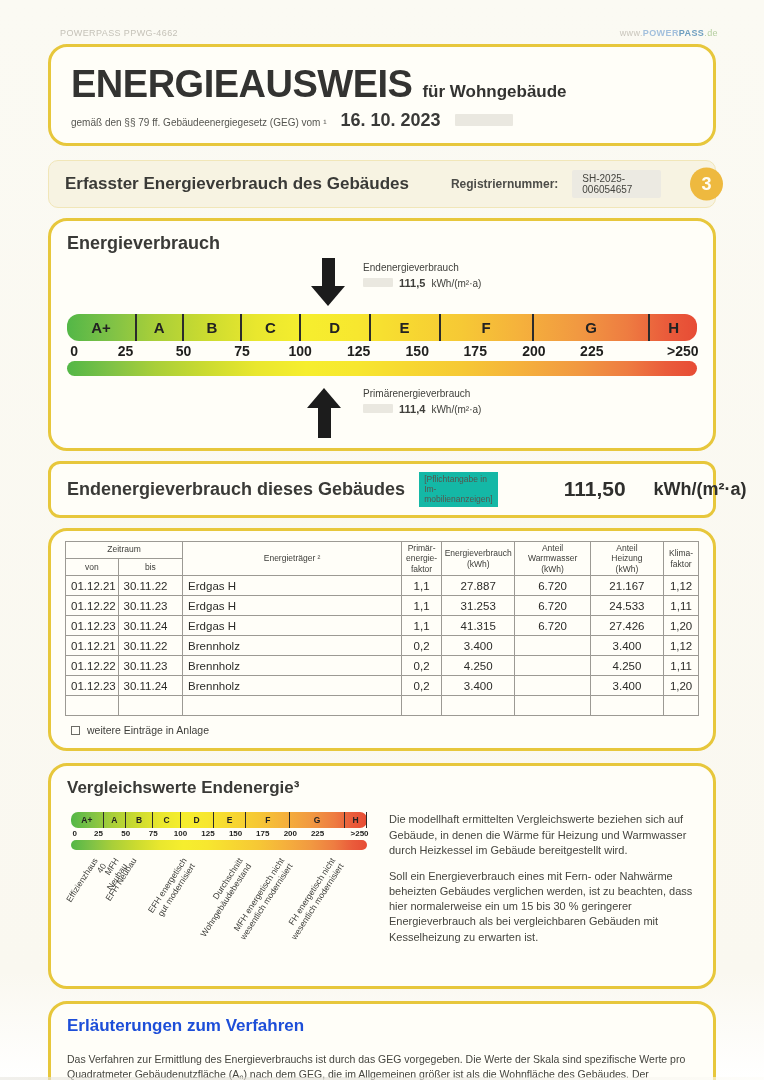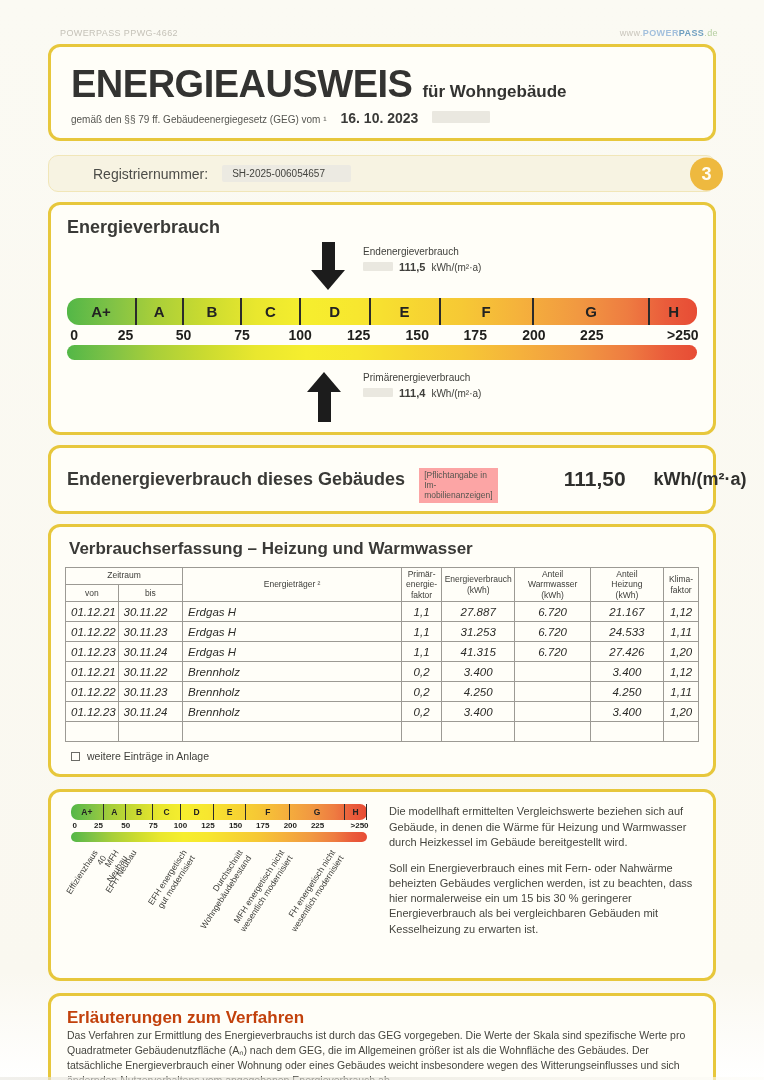--- a/index.html
+++ b/index.html
@@ -12,35 +12,35 @@
     overflow:hidden;
   }
   .page { position:relative; width:764px; height:1080px; background:linear-gradient(180deg,#fbfaf3 0%, #faf8f0 90%, #ffffff 100%); padding-top:28px; }
   .pre { white-space:pre-line; }
 
   
   .top-row { display:flex; justify-content:space-between; margin:0 46px 6px 60px; font-size:9px; color:#c5c2b8; letter-spacing:.4px; }
   .logo .w { color:#c9c6bc; } .logo .p1 { color:#a3c0dd; font-weight:bold; } .logo .p2 { color:#6f9fc0; font-weight:bold; } .logo .de { color:#b5cfa0; }
 
   
-  .ybox { margin:0 48px; background:#fffef8; border:3px solid #e7c73c; border-radius:12px; }
+  .ybox { margin:0 48px; background:#fffef8; border:3px solid #e7c73c; border-radius:19px; }
 
   
   .title-box { padding:16px 20px 12px; }
   .title-line { display:flex; align-items:baseline; gap:10px; }
   .title-line h1 { font-size:38px; font-weight:800; color:#333331; letter-spacing:-.5px; }
   .title-line .sub { font-size:17px; font-weight:bold; color:#333331; }
   .law-line { display:flex; align-items:baseline; gap:14px; margin-top:4px; font-size:10px; color:#555550; }
-  .law-line .date { font-size:14px; font-weight:bold; color:#3a3a38; }
+  .law-line .date { font-size:18px; font-weight:bold; color:#3a3a38; }
   .redact { display:inline-block; background:#eae8e0; border-radius:1px; vertical-align:middle; }
 
   
   .section-band { position:relative; margin:14px 48px 10px; background:#f7f3e2; border:1px solid #f1e6b8; border-radius:10px; padding:9px 54px 9px 16px; display:flex; align-items:center; gap:14px; }
   .section-band h2 { font-size:17px; font-weight:bold; color:#39393667; color:#3a3a37; flex:0 0 auto; }
-  .reg-label { font-size:14px; font-weight:normal; color:#4c4c48; margin-left:28px; }
+  .reg-label { font-size:12px; font-weight:bold; color:#4c4c48; margin-left:28px; }
   .reg-band { background:#eceae2; padding:3px 26px 3px 10px; font-size:10px; color:#44443f; border-radius:2px; }
   .badge { position:absolute; right:-8px; top:50%; transform:translateY(-50%); width:33px; height:33px; border-radius:50%; background:#eeb93f; color:#fffdf4; font-size:18px; font-weight:bold; display:flex; align-items:center; justify-content:center; }
 
   
   .energy-box { padding:12px 16px 8px; }
   .ebox-head { display:flex; justify-content:space-between; align-items:baseline; }
   .ebox-head h3 { font-size:18px; font-weight:bold; color:#3a3a37; }
   .ghg { font-size:9.5px; color:#3c3c38; display:flex; align-items:baseline; gap:8px; }
   .ghg .lbl { font-weight:bold; }
   .ghg .val { font-size:14px; font-weight:bold; }
@@ -67,31 +67,31 @@
   .band-numbers { position:relative; height:20px; background:#fffef8; }
   .band-numbers span { position:absolute; top:2px; font-size:14px; font-weight:bold; color:#1f1f1d; transform:translateX(-50%); }
   .band-numbers span.first { transform:none; }
   .band-numbers span.last { transform:translateX(-75%); }
   .band-bottom { height:15px; border-radius:10px;
     background:linear-gradient(90deg,#53b747 0%,#7fc246 7%,#a9cf39 14%,#cbdb30 22%,#e9e72e 30%,#f6ee2e 38%,#f7e72f 46%,#f7d831 54%,#f6c835 63%,#f5b13c 72%,#f19941 81%,#ee7c41 89%,#ea5c3b 95%,#e74c35 100%); }
 
   
   .endbar { margin-top:10px; margin-bottom:10px; border-radius:12px; padding:8px 16px; display:flex; align-items:center; gap:14px; }
   .endbar h3 { font-size:18px; font-weight:bold; color:#3a3a37; flex:0 0 auto; }
-  .endbar .note { font-size:8.5px; color:#55554f; line-height:1.2; background:#fca5a5; padding:2px 5px;margin-top:12px; }
+  .endbar .note { font-size:8.5px; color:#55554f; line-height:1.2; background:#14b8a6; padding:2px 5px; }
   .endbar .big { font-size:21px; font-weight:bold; margin-left:52px; }
   .endbar .bunit { font-size:18px; font-weight:bold; margin-left:14px; }
 
   
   .table-box { padding:10px 14px 10px; }
   .table-box h3 { font-size:17px; font-weight:bold; color:#3a3a37; margin:2px 0 8px 4px; }
   table.cons { width:100%; border-collapse:collapse; table-layout:fixed; }
   table.cons th, table.cons td { border:1px solid #9c9a94; }
   table.cons th { font-size:8.5px; font-weight:normal; color:#3d3d39; text-align:center; padding:1px 1px; line-height:1.25; }
-  table.cons td { font-size:11.5px; color:#2c2c29; padding:2px 5px; height:20px;font-style:italic; }
+  table.cons td { font-size:11.5px; color:#2c2c29; padding:2px 5px; height:20px; }
   td.c-date { text-align:left; }
   td.c-txt { text-align:left; padding-left:8px; }
   td.c-num { text-align:center; }
   td.c-ctr { text-align:center; }
   .chk-row { margin:8px 0 2px 6px; font-size:10.5px; color:#3e3e3a; display:flex; align-items:center; gap:7px; }
   .chk { width:9px; height:9px; border:1px solid #6b6b66; background:#fffef8; display:inline-block; }
 
   
   .cmp-box { margin-top:12px; padding:12px 16px 6px; }
   .cmp-box h3 { font-size:17px; font-weight:bold; color:#3a3a37; margin-bottom:14px; }
@@ -102,21 +102,21 @@
   .mini-scale .band-numbers { height:12px; }
   .mini-scale .band-numbers span { font-size:8px; top:1px; }
   .mini-scale .band-bottom { height:10px; border-radius:6px; }
   .rlabels { position:relative; height:128px; margin-top:2px; }
   .rlabel { position:absolute; top:4px; transform:rotate(-57deg); transform-origin:100% 0; text-align:right; font-size:8.5px; line-height:1.18; color:#3c3c38; white-space:pre-line; }
   .cmp-text { font-size:11px; line-height:1.38; color:#45453f; flex:1; }
   .cmp-text p + p { margin-top:11px; }
 
   
   .exp-box { margin-top:12px; padding:12px 16px 14px; }
-  .exp-box h3 { font-size:17px; font-weight:bold; color:#c2410c; margin-bottom:0; }
+  .exp-box h3 { font-size:17px; font-weight:bold; color:#1d4ed8; margin-bottom:16px; }
   .exp-box p { font-size:10.5px; line-height:1.42; color:#45453f; }
   .scan-edge { position:absolute; bottom:0; left:0; width:100%; height:3px; background:linear-gradient(90deg,#e8e6df 0%, #dddbd2 40%, #f4f2ea 75%, #fdfcf7 100%); opacity:.6; }
 </style>
 </head>
 <body>
 
 <div class="page">
 
   <div class="top-row">
     <span>POWERPASS PPWG-4662</span>
@@ -129,20 +129,21 @@
       <span class="sub">für Wohngebäude</span>
     </div>
     <div class="law-line">
       <span>gemäß den §§ 79 ff. Gebäudeenergiegesetz (GEG) vom ¹</span>
       <span class="date">16. 10. 2023</span>
       <span class="redact" style="width:58px;height:12px;"></span>
     </div>
   </div>
 
   <div class="section-band">
+    <h2>Erfasster Energieverbrauch des Gebäudes</h2>
     <span class="reg-label">Registriernummer:</span>
     <span class="reg-band">SH-2025-006054657</span>
     <span class="badge">3</span>
   </div>
 
   <div class="ybox energy-box">
     <div class="ebox-head">
       <h3>Energieverbrauch</h3>
     </div>
 
@@ -207,21 +208,20 @@
 
   <div class="ybox endbar">
     <h3>Endenergieverbrauch dieses Gebäudes</h3>
     <span class="note pre">[Pflichtangabe in Im-
 mobilienanzeigen]</span>
     <span class="big">111,50</span>
     <span class="bunit">kWh/(m²·a)</span>
   </div>
 
   <div class="ybox table-box">
-    <h3>Verbrauchserfassung – Heizung und Warmwasser</h3>
     <table class="cons">
       <colgroup>
         <col style="width:8.3%">
           <col style="width:10.2%">
           <col style="width:34.6%">
           <col style="width:6.3%">
         <col style="width:11.6%">
           <col style="width:11.9%">
           <col style="width:11.6%">
           <col style="width:5.5%">
@@ -322,20 +322,21 @@
         </tr>
       </tbody>
     </table>
     <div class="chk-row">
       <span class="chk"></span>
       <span>weitere Einträge in Anlage</span>
     </div>
   </div>
 
   <div class="ybox cmp-box">
+    <h3>Vergleichswerte Endenergie³</h3>
     <div class="cmp-flex">
       <div class="mini-wrap">
         <div class="scale mini-scale">
           <div class="band-letters">
             <div class="zone" style="flex:0 0 11.1%">A+</div>
             <div class="zone" style="flex:0 0 7.4%">A</div>
             <div class="zone" style="flex:0 0 9.3%">B</div>
             <div class="zone" style="flex:0 0 9.3%">C</div>
             <div class="zone" style="flex:0 0 11.1%">D</div>
             <div class="zone" style="flex:0 0 11.1%">E</div>

